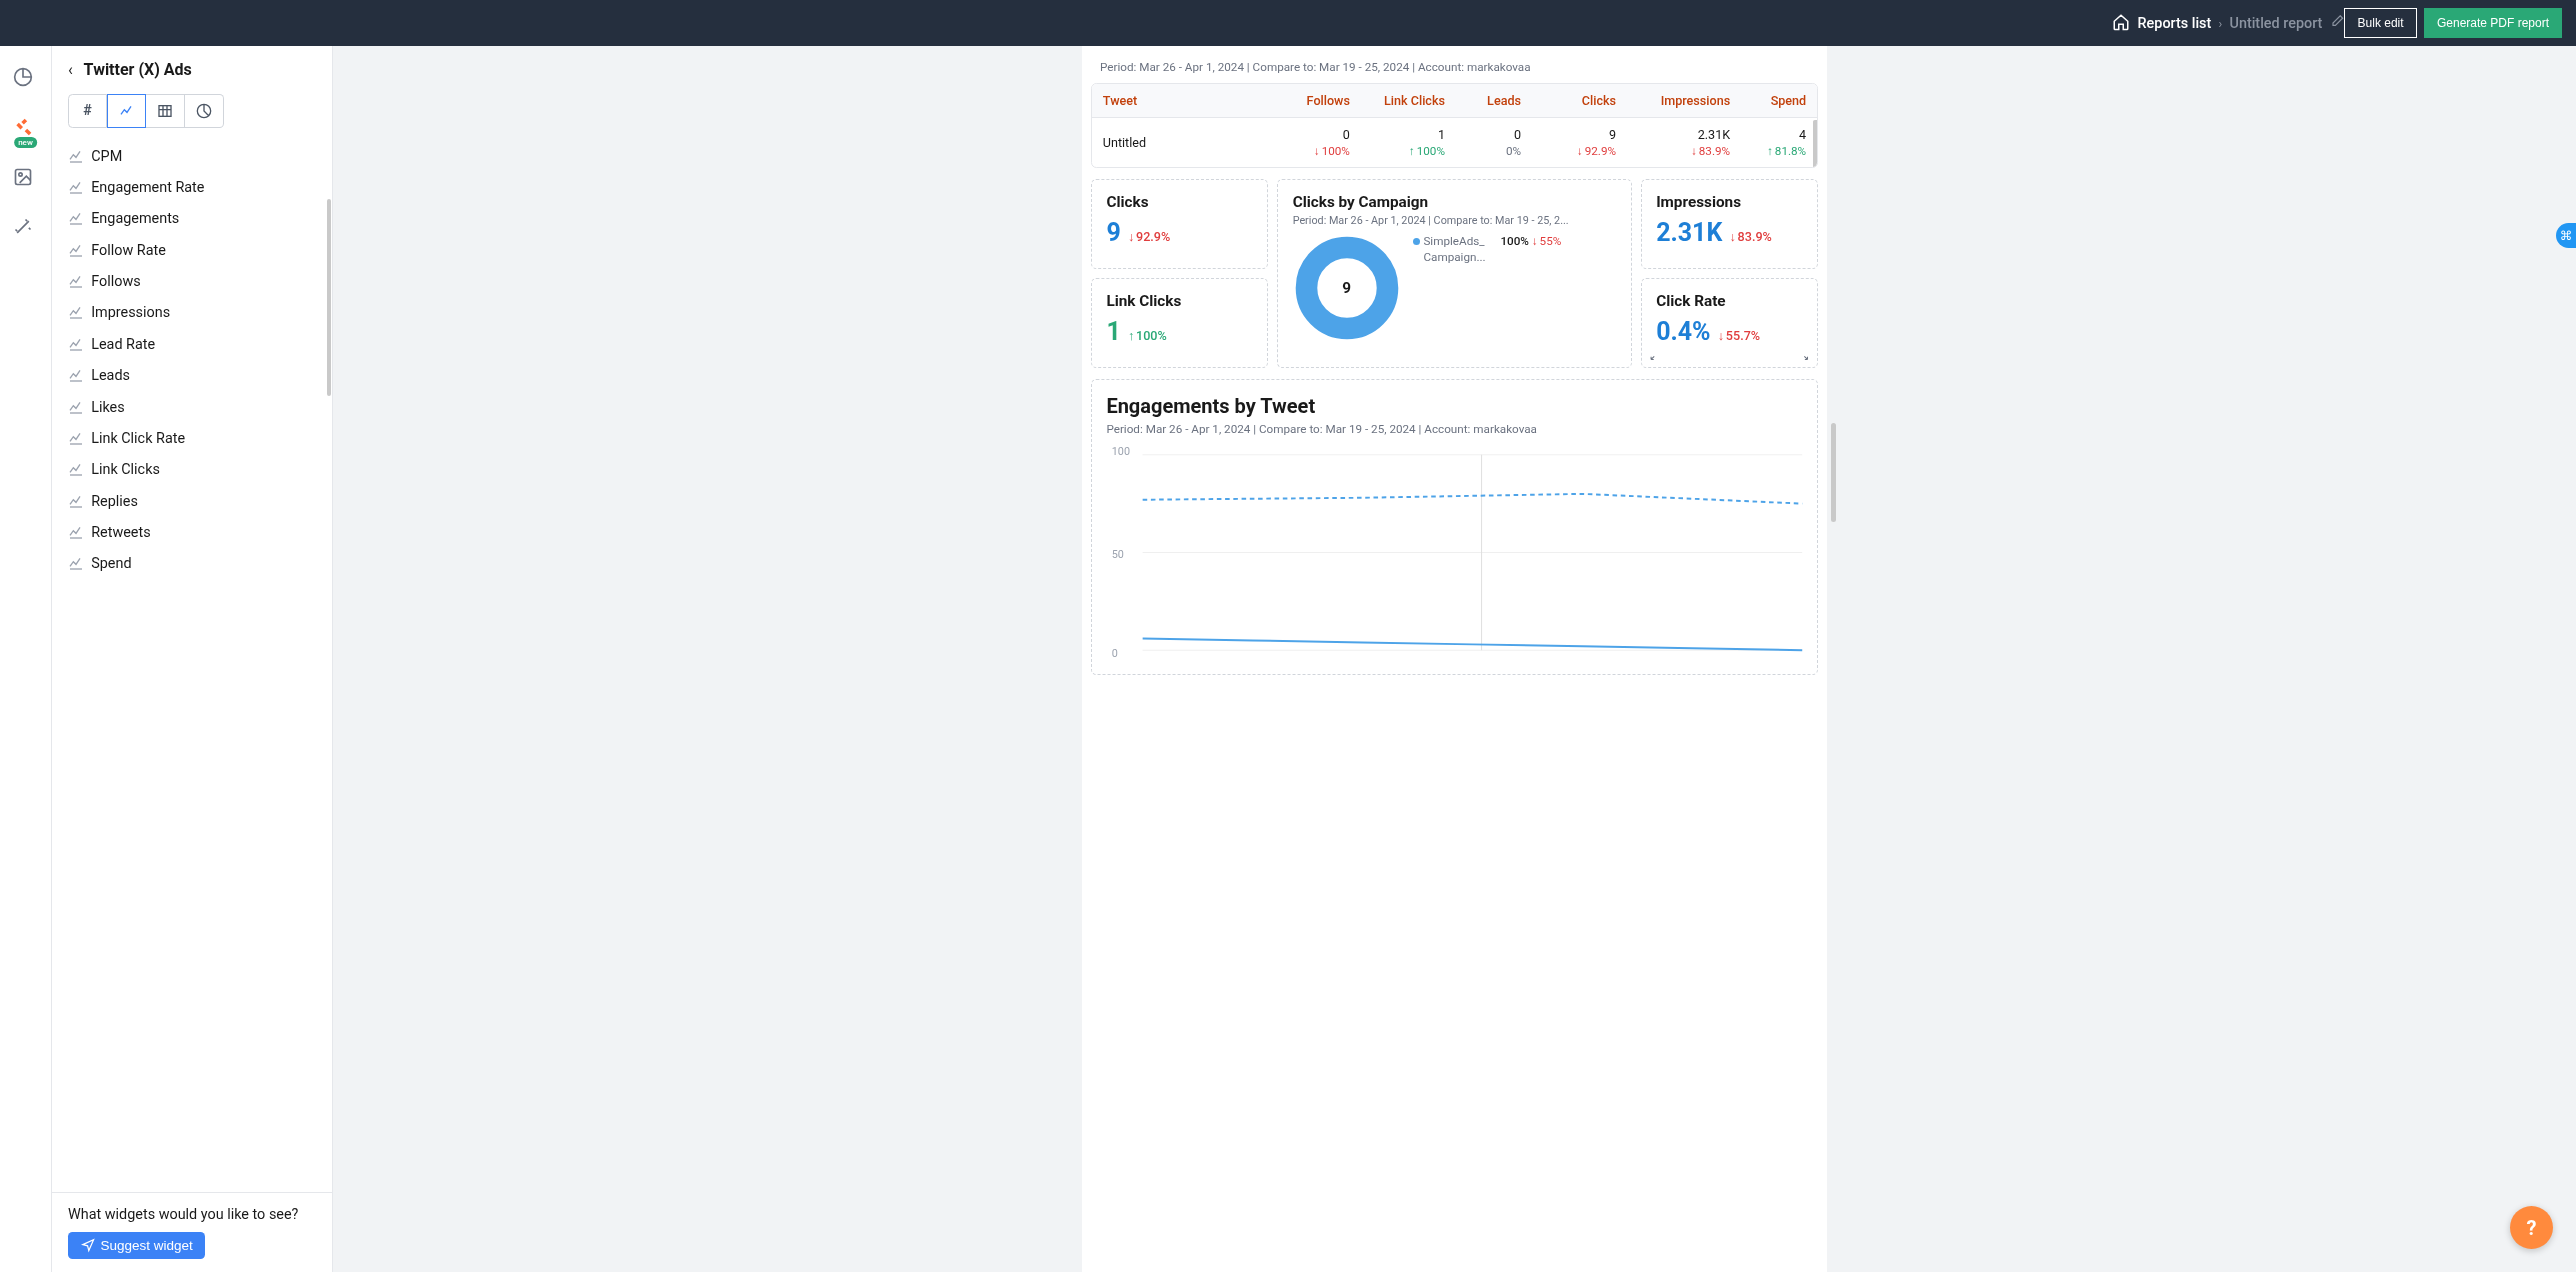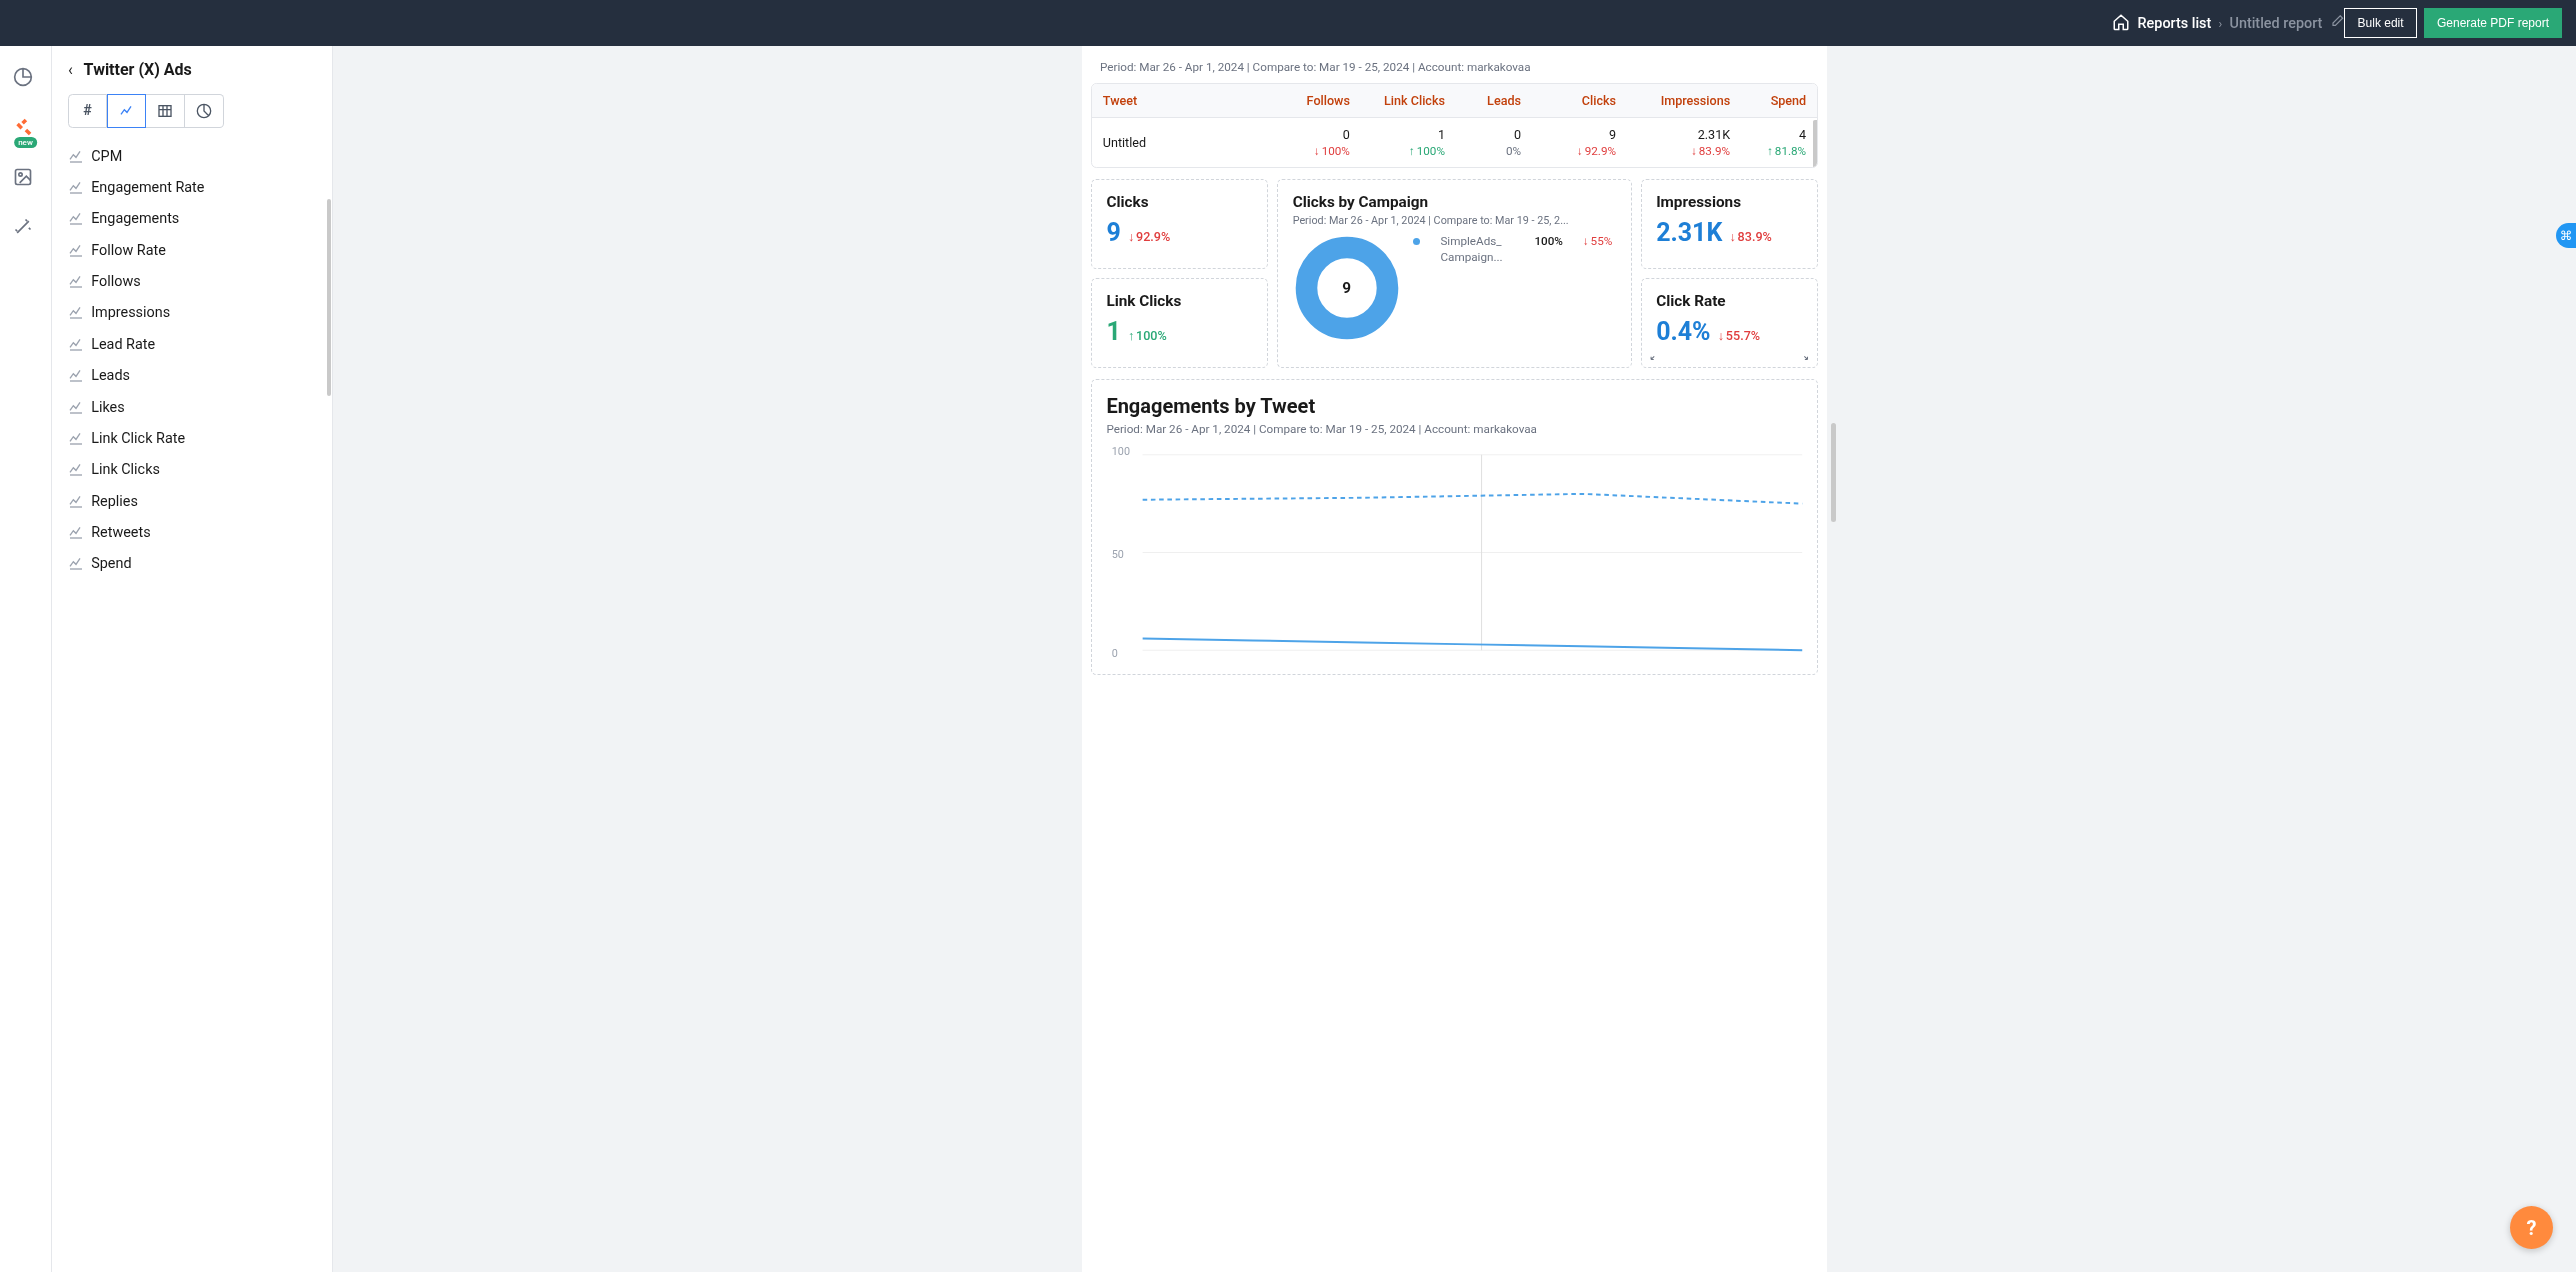--- a/index.html
+++ b/index.html
@@ -60,21 +60,21 @@
 .row-scroll{position:absolute;right:-0.9px;top:1.8px;width:5.4px;height:57px;background:#c9c9c9;border-radius:1.8px}
 .cards{display:grid;grid-template-columns:1fr 2fr 1fr;gap:9px;margin-top:10.8px}
 .card{border:0.9px dashed #d1d5db;border-radius:5.4px;padding:12.6px 14.4px;position:relative;min-height:90px}
 .card-title{font-size:15.3px;font-weight:700;margin-bottom:7.2px}
 .big-val{font-size:25px;font-weight:700;display:flex;align-items:baseline;gap:7.2px}
 .big-val.blue{color:#1e7fd6}
 .stack-cards{display:flex;flex-direction:column;gap:9px}
 .donut-wrap{display:flex;align-items:flex-start;gap:12.6px;margin-top:7.2px}
 .donut{width:108px;height:108px;position:relative}
 .donut-center{position:absolute;inset:0;display:flex;align-items:center;justify-content:center;font-size:15.3px;font-weight:700}
-.donut-legend{flex:1;display:flex;font-size:11.7px;gap:20px;align-items:flex-start}
+.donut-legend{flex:1;display:flex;font-size:11.7px;gap:3px;align-items:flex-start}
 .dot{width:7.2px;height:7.2px;border-radius:50%;background:#4da3e8;display:inline-block;margin-top:3.6px;flex-shrink:0}
 .legend-text{color:#6b7280;width:74px;line-height:1.3}
 .legend-pct{font-weight:500}
 .resize-h{position:absolute;bottom:5.4px;left:7.2px;right:7.2px;display:flex;justify-content:space-between;color:#6b7280}
 .resize-h svg{width:12.6px;height:12.6px;stroke:currentColor;fill:none;stroke-width:2}
 .chart-card{border:0.9px dashed #d1d5db;border-radius:5.4px;padding:14.4px;margin-top:10.8px}
 .chart-title{font-size:20px;font-weight:700}
 .chart-sub{font-size:11.7px;color:#6b7280;margin-top:3.6px}
 .chart-area{position:relative;height:215px;margin-top:9px}
 .chart-area svg{width:100%;height:100%}
@@ -250,20 +250,29 @@
         </div>
         <div class="metric-item">
           <svg viewBox="0 0 24 24">
             <path d="M3 17l5-7 4 4 6-9"></path>
             <path d="M3 21h18"></path>
           </svg>
           <span>Spend</span>
         </div>
       </div>
     <div class="side-scrollbar"></div>
+    <div class="side-foot">
+      <div class="side-foot-q">What widgets would you like to see?</div>
+      <button class="suggest-btn">
+          <svg width="14.4" height="14.4" viewBox="0 0 24 24" fill="none" stroke="#fff" stroke-width="2">
+            <path d="M3 11l18-8-8 18-2-8z"></path>
+          </svg>
+          <span>Suggest widget</span>
+        </button>
+    </div>
   </div>
 
   <div class="canvas">
     <div class="report">
       <div class="sub-period">Period: Mar 26 - Apr 1, 2024 | Compare to: Mar 19 - 25, 2024 | Account: markakovaa</div>
 
       <div class="tbl">
         <div class="tbl-head" id="tbl-head">
             <div>Tweet</div>
             <div>Follows</div>

